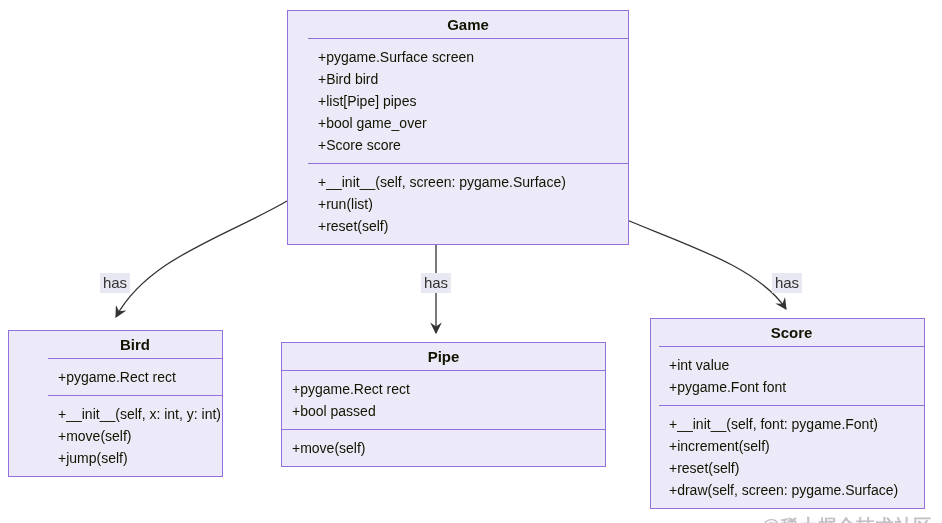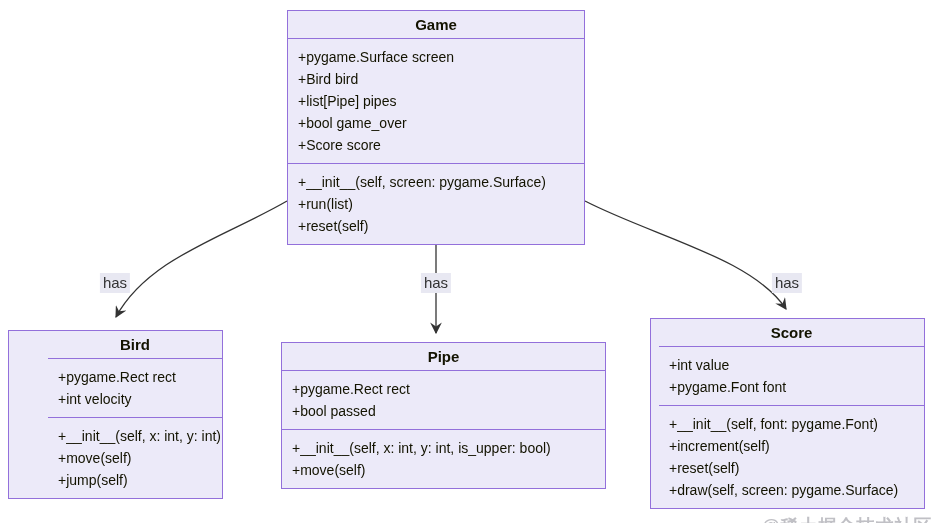--- a/index.html
+++ b/index.html
@@ -45,21 +45,21 @@
     padding:7px 10px;
     border-bottom:1px solid var(--node-border);
   }
   .uml-class .cls-methods{
     padding:7px 10px 7px 10px;
   }
   .member{
     line-height:22px;
     white-space:nowrap;
   }
-  .cls--game{left:287px;top:10px;width:298px;}
+  .cls--game{left:287px;top:10px;width:342px;padding-left:20px;}
   .cls--bird{left:8px;top:330px;width:215px;padding-left:39px;}
   .cls--pipe{left:273px;top:342px;width:325px;margin-left:8px;}
   .cls--score{left:650px;top:318px;width:275px;padding-left:8px;}
   .edge-label{
     position:absolute;
     transform:translate(-50%,-50%);
     background:var(--label-bg);
     color:#333333;
     font-size:15px;
     line-height:20px;
@@ -109,37 +109,35 @@
         <div class="member">+__init__(self, screen: pygame.Surface)</div>
         <div class="member">+run(list)</div>
         <div class="member">+reset(self)</div>
       </div>
   </div>
 
   <div class="uml-class cls--bird">
     <div class="cls-title">Bird</div>
     <div class="cls-attrs">
         <div class="member">+pygame.Rect rect</div>
-        <div class="member">+int velocity</div>
       </div>
     <div class="cls-methods">
         <div class="member">+__init__(self, x: int, y: int)</div>
         <div class="member">+move(self)</div>
         <div class="member">+jump(self)</div>
       </div>
   </div>
 
   <div class="uml-class cls--pipe">
     <div class="cls-title">Pipe</div>
     <div class="cls-attrs">
         <div class="member">+pygame.Rect rect</div>
         <div class="member">+bool passed</div>
       </div>
     <div class="cls-methods">
-        <div class="member">+__init__(self, x: int, y: int, is_upper: bool)</div>
         <div class="member">+move(self)</div>
       </div>
   </div>
 
   <div class="uml-class cls--score">
     <div class="cls-title">Score</div>
     <div class="cls-attrs">
         <div class="member">+int value</div>
         <div class="member">+pygame.Font font</div>
       </div>

